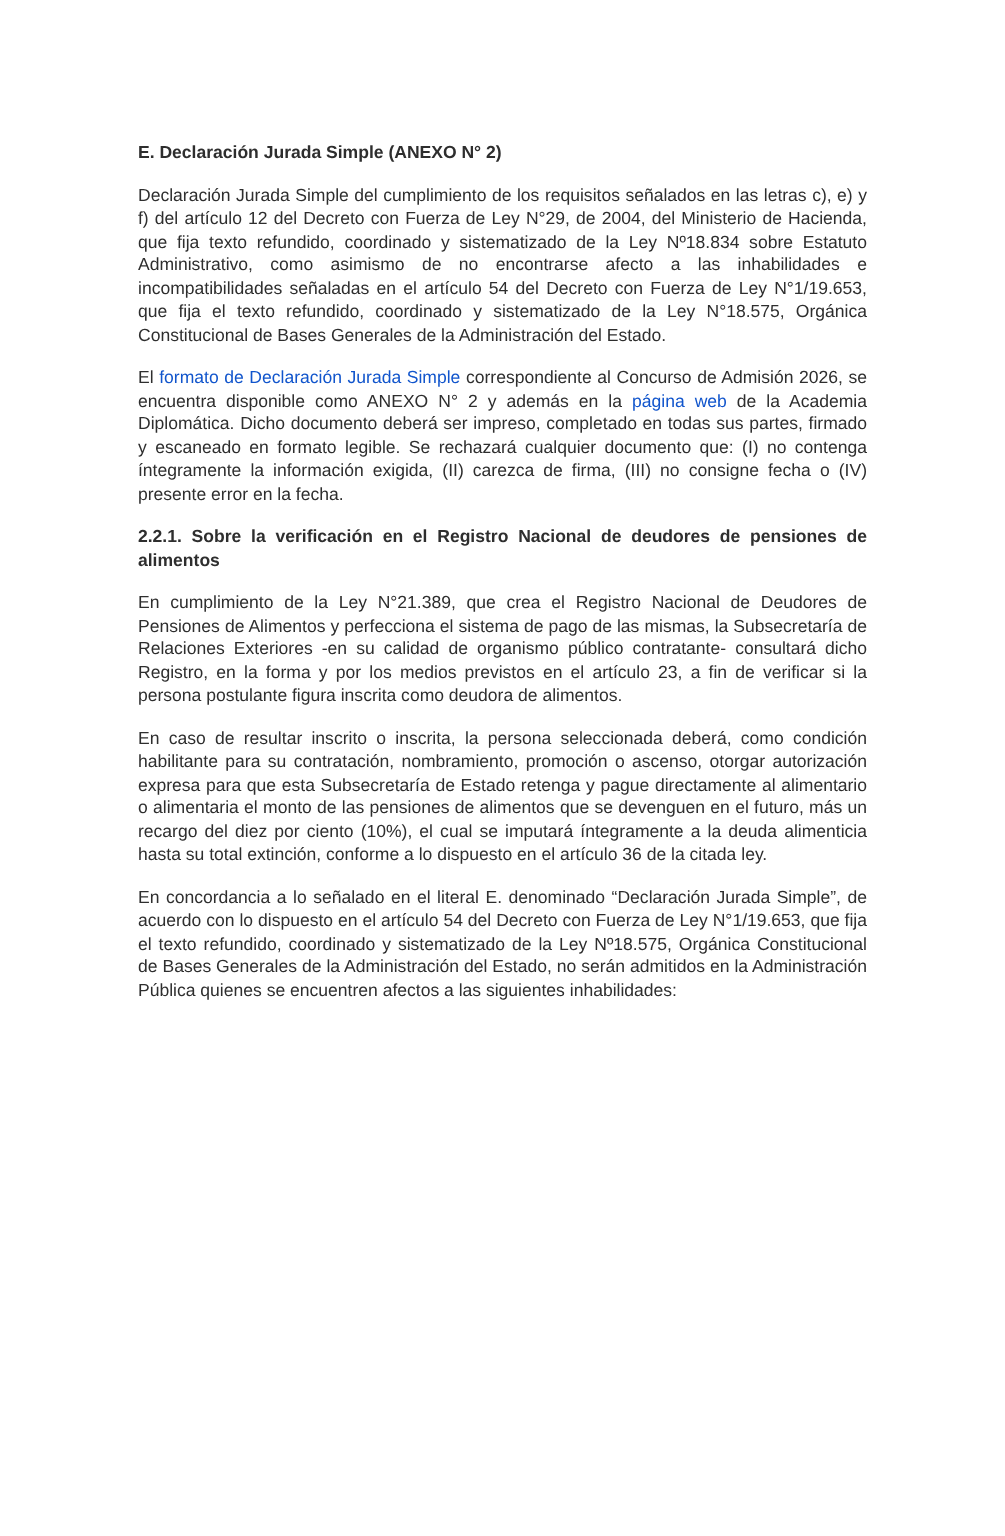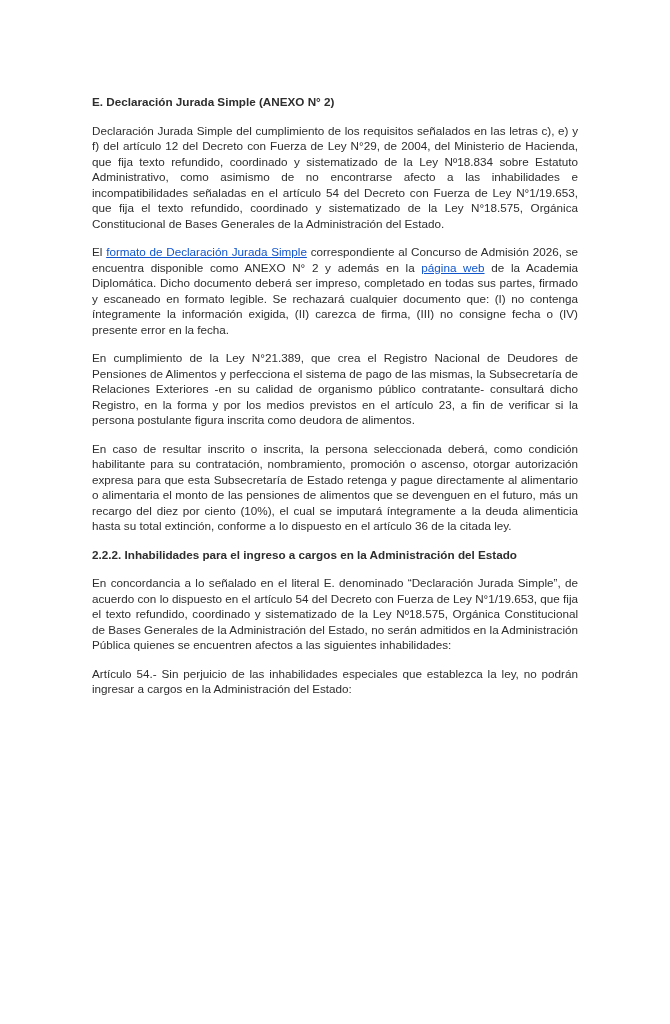--- a/index.html
+++ b/index.html
@@ -33,42 +33,40 @@
   .bold-para {
     margin: 0 0 13px 0;
     font-weight: bold;
     text-align: justify;
   }
   .indent-first {
     text-indent: 13px;
   }
   a.doc-link {
     color: #1155cc;
-    text-decoration: underline;
     cursor: pointer;
   }
 </style>
 </head>
 <body>
 
 <div class="page">
 
   <p class="heading">E. Declaración Jurada Simple (ANEXO N° 2)</p>
 
   <p class="para">Declaración Jurada Simple del cumplimiento de los requisitos señalados en las letras c), e) y f) del artículo 12 del Decreto con Fuerza de Ley N°29, de 2004, del Ministerio de Hacienda, que fija texto refundido, coordinado y sistematizado de la Ley Nº18.834 sobre Estatuto Administrativo, como asimismo de no encontrarse afecto a las inhabilidades e incompatibilidades señaladas en el artículo 54 del Decreto con Fuerza de Ley N°1/19.653, que fija el texto refundido, coordinado y sistematizado de la Ley N°18.575, Orgánica Constitucional de Bases Generales de la Administración del Estado.</p>
 
   <p class="para"><span>El </span><a class="doc-link">formato de Declaración Jurada Simple</a><span> correspondiente al Concurso de Admisión 2026, se encuentra disponible como ANEXO N° 2 y además en la </span><a class="doc-link">página web</a><span> de la Academia Diplomática. Dicho documento deberá ser impreso, completado en todas sus partes, firmado y escaneado en formato legible. Se rechazará cualquier documento que: (I) no contenga íntegramente la información exigida, (II) carezca de firma, (III) no consigne fecha o (IV) presente error en la fecha.</span></p>
 
 
 
+  <p class="heading">2.2.1. Sobre la verificación en el Registro Nacional de deudores de pensiones de alimentos</p>
 
   <p class="para">En cumplimiento de la Ley N°21.389, que crea el Registro Nacional de Deudores de Pensiones de Alimentos y perfecciona el sistema de pago de las mismas, la Subsecretaría de Relaciones Exteriores -en su calidad de organismo público contratante- consultará dicho Registro, en la forma y por los medios previstos en el artículo 23, a fin de verificar si la persona postulante figura inscrita como deudora de alimentos.</p>
 
   <p class="para">En caso de resultar inscrito o inscrita, la persona seleccionada deberá, como condición habilitante para su contratación, nombramiento, promoción o ascenso, otorgar autorización expresa para que esta Subsecretaría de Estado retenga y pague directamente al alimentario o alimentaria el monto de las pensiones de alimentos que se devenguen en el futuro, más un recargo del diez por ciento (10%), el cual se imputará íntegramente a la deuda alimenticia hasta su total extinción, conforme a lo dispuesto en el artículo 36 de la citada ley.</p>
 
-  <p class="heading">2.2.2. Inhabilidades para el ingreso a cargos en la Administración del Estado</p>
 
   <p class="para">En concordancia a lo señalado en el literal E. denominado “Declaración Jurada Simple”, de acuerdo con lo dispuesto en el artículo 54 del Decreto con Fuerza de Ley N°1/19.653, que fija el texto refundido, coordinado y sistematizado de la Ley Nº18.575, Orgánica Constitucional de Bases Generales de la Administración del Estado, no serán admitidos en la Administración Pública quienes se encuentren afectos a las siguientes inhabilidades:</p>
 
-  <p class="para">Artículo 54.- Sin perjuicio de las inhabilidades especiales que establezca la ley, no podrán ingresar a cargos en la Administración del Estado:</p>
 
 
 </div>
 
 </body></html>

